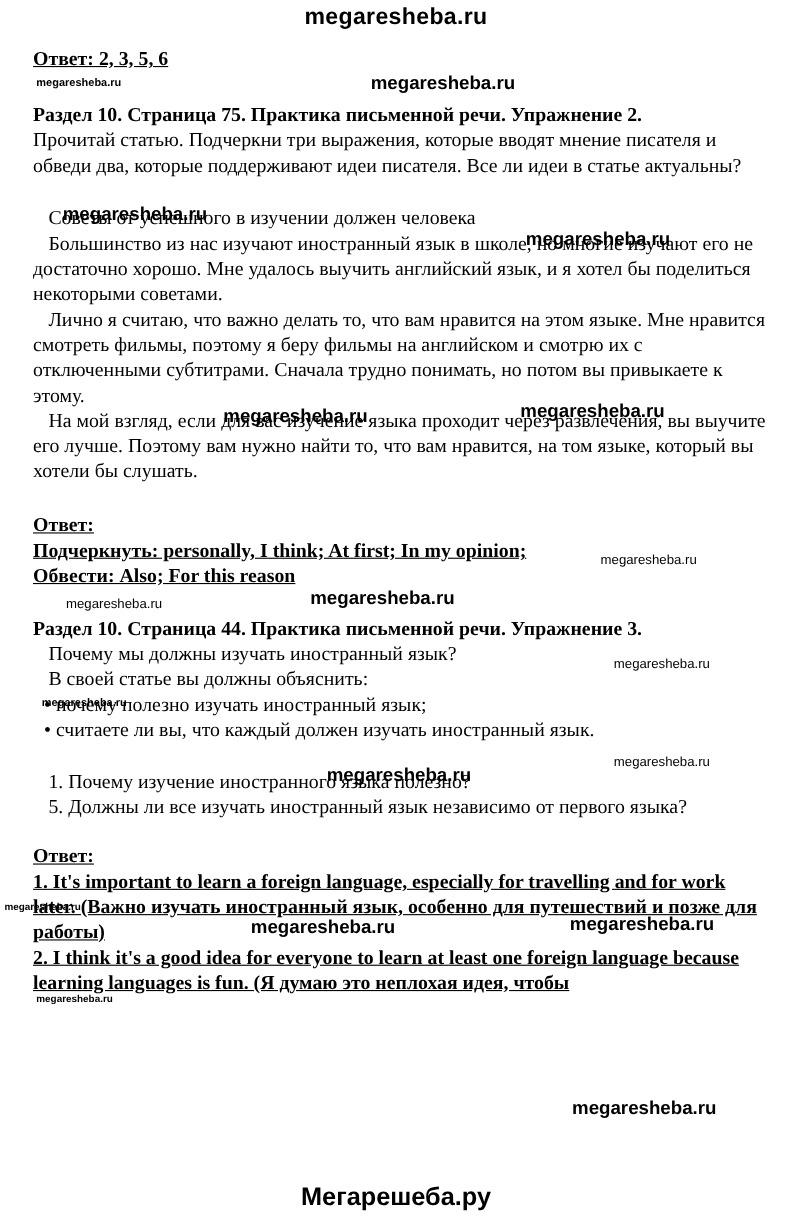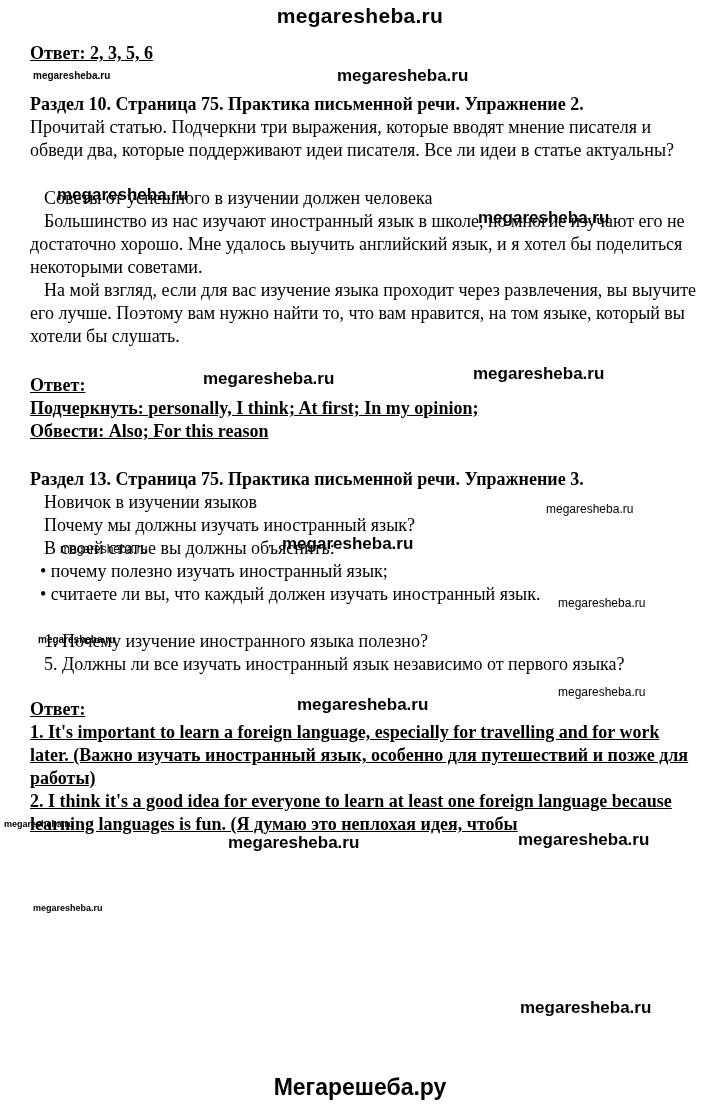--- a/index.html
+++ b/index.html
@@ -62,31 +62,31 @@
 
     <div class="b u">Ответ: 2, 3, 5, 6</div>
     <div class="sp28"></div>
 
     <div class="b">Раздел 10. Страница 75. Практика письменной речи. Упражнение 2.</div>
     <div>Прочитай статью. Подчеркни три выражения, которые вводят мнение писателя и обведи два, которые поддерживают идеи писателя. Все ли идеи в статье актуальны?</div>
     <div class="sp25"></div>
 
     <div class="indent">Советы от успешного в изучении должен человека</div>
     <div class="indent">Большинство из нас изучают иностранный язык в школе, но многие изучают его не достаточно хорошо. Мне удалось выучить английский язык, и я хотел бы поделиться некоторыми советами.</div>
+    <div class="indent">Лично я считаю, что важно делать то, что вам нравится на этом языке. Мне нравится смотреть фильмы, поэтому я беру фильмы на английском и смотрю их с отключенными субтитрами. Сначала трудно понимать, но потом вы привыкаете к этому.</div>
     <div class="indent">На мой взгляд, если для вас изучение языка проходит через развлечения, вы выучите его лучше. Поэтому вам нужно найти то, что вам нравится, на том языке, который вы хотели бы слушать.</div>
     <div class="sp26"></div>
 
     <div class="b u">Ответ:</div>
     <div class="b u">Подчеркнуть: personally, I think; At first;  In my opinion;</div>
     <div class="b u">Обвести: Also; For this reason</div>
     <div class="sp25"></div>
 
-    <div class="b">Раздел 13. Страница 75. Практика письменной речи. Упражнение 3.</div>
+    <div class="b">Раздел 10. Страница 44. Практика письменной речи. Упражнение 3.</div>
 
-    <div class="indent">Новичок в изучении языков</div>
     <div class="indent">Почему мы должны изучать иностранный язык?</div>
     <div class="indent">В своей статье вы должны объяснить:</div>
     <div class="bullet">• почему полезно изучать иностранный язык;</div>
     <div class="bullet">• считаете ли вы, что каждый должен изучать иностранный язык.</div>
     <div class="sp24"></div>
 
     <div class="indent">1. Почему изучение иностранного языка полезно?</div>
     <div class="indent">5. Должны ли все изучать иностранный язык независимо от первого языка?</div>
     <div class="sp22"></div>
 

